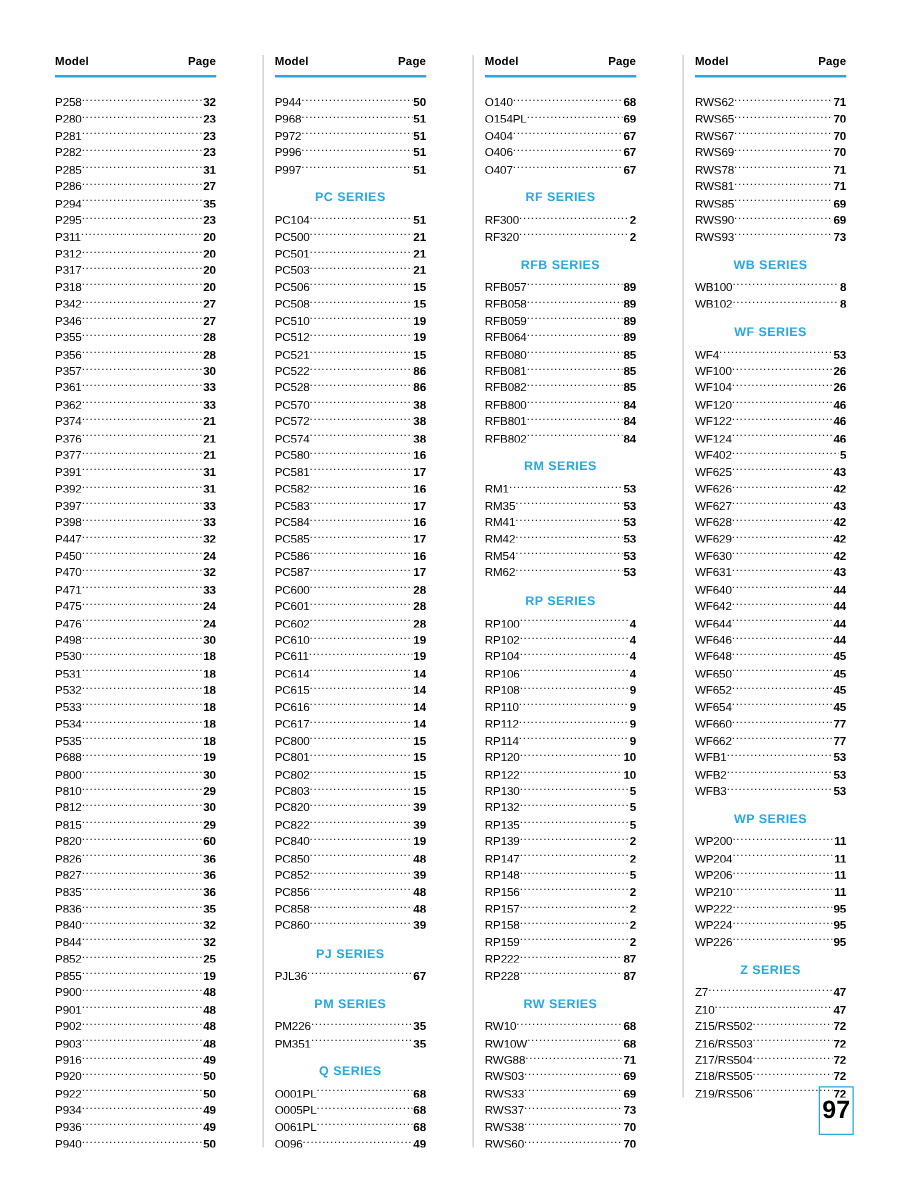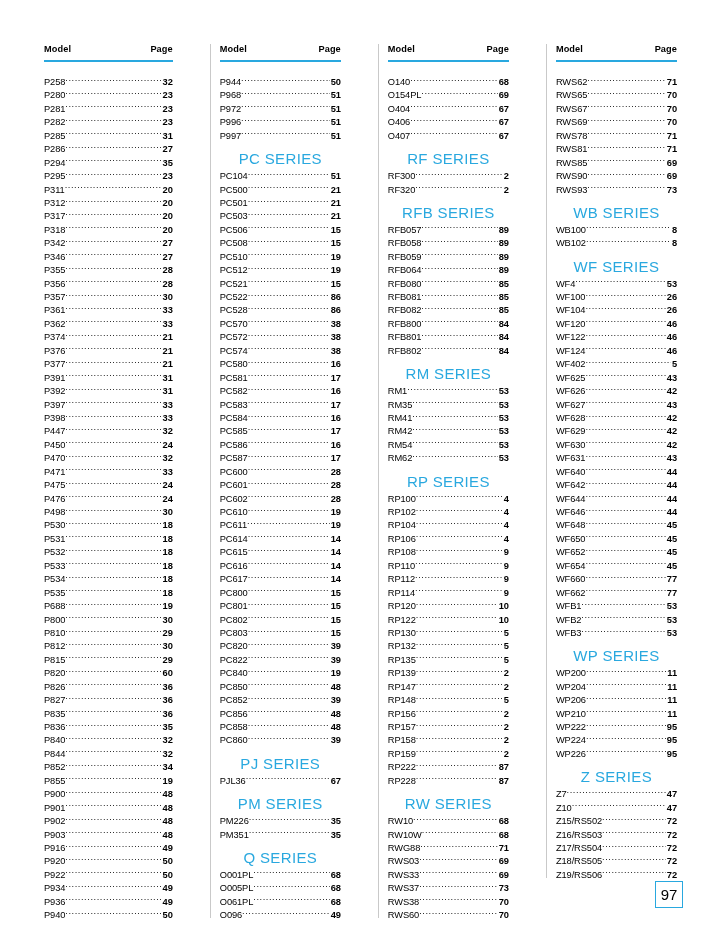--- a/index.html
+++ b/index.html
@@ -91,40 +91,40 @@
   }
   .entry .page {
     font-weight: bold;
     letter-spacing: -0.1px;
     padding-left: 1px;
   }
   .series {
     height: 13.45px;
     line-height: 13.45px;
     text-align: center;
-    font-size: 15px;
-    font-weight: normal;
+    font-size: 10px;
+    font-weight: bold;
     color: #29a8df;
     letter-spacing: 0.35px;
   }
   .blank {
     height: 13.45px;
   }
   .page-number-box {
     position: absolute;
     right: 44px;
     bottom: 36px;
     width: 28px;
-    height: 27px;
+    height: 39px;
     border: 1.8px solid #29a8df;
     display: flex;
     align-items: center;
     justify-content: center;
-    font-size: 15px;
-    font-weight: normal;
+    font-size: 20px;
+    font-weight: bold;
     color: #000000;
     box-sizing: border-box;
   }
 </style>
 </head>
 <body>
 
 <div id="page">
 
   <div class="index-grid">
@@ -386,21 +386,21 @@
             <span class="page">32</span>
           </div>
           <div class="entry">
             <span class="model">P844</span>
             <span class="leader"></span>
             <span class="page">32</span>
           </div>
           <div class="entry">
             <span class="model">P852</span>
             <span class="leader"></span>
-            <span class="page">34</span>
+            <span class="page">25</span>
           </div>
           <div class="entry">
             <span class="model">P855</span>
             <span class="leader"></span>
             <span class="page">19</span>
           </div>
           <div class="entry">
             <span class="model">P900</span>
             <span class="leader"></span>
             <span class="page">48</span>

